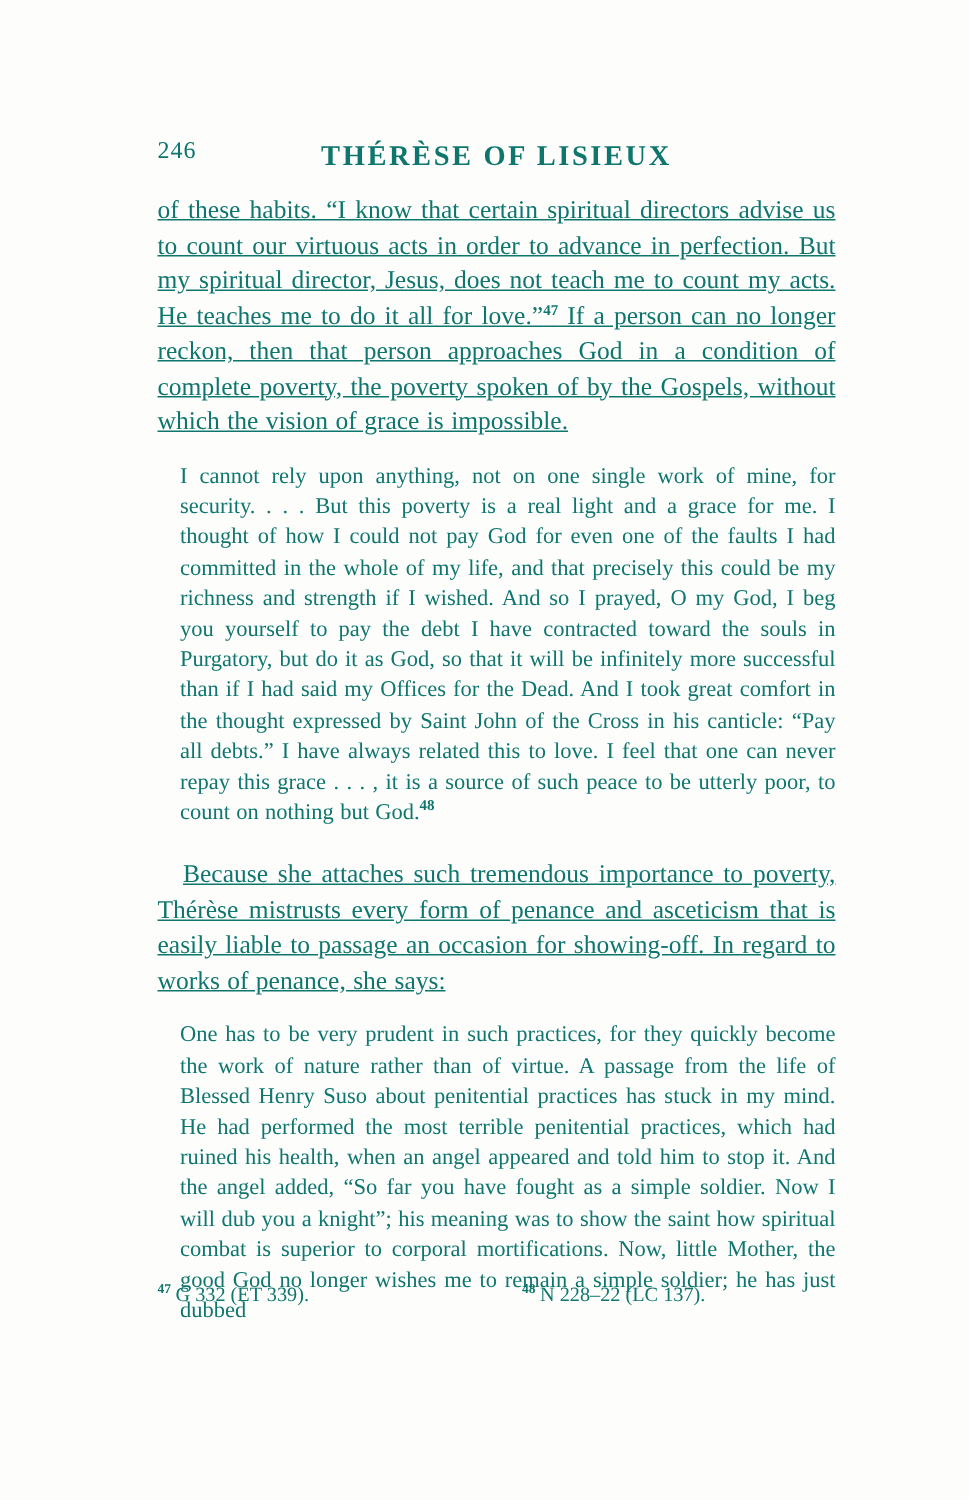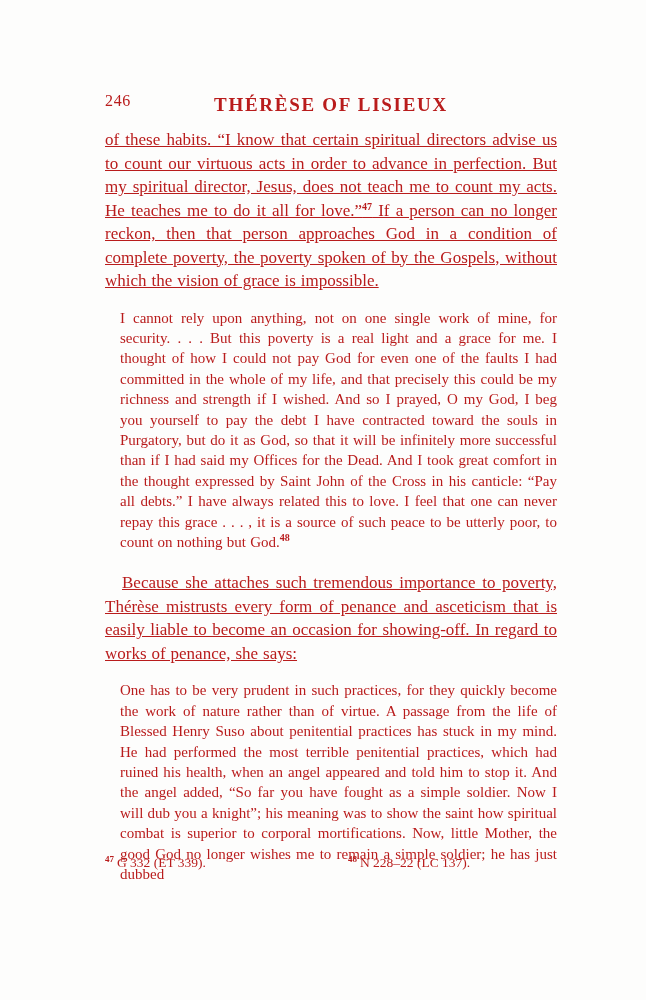--- a/index.html
+++ b/index.html
@@ -5,21 +5,21 @@
   html, body {
     margin: 0;
     padding: 0;
     background: #fdfdfc;
   }
   .page {
     position: relative;
     width: 646px;
     height: 1000px;
     background: #fdfdfc;
-    color: #b91c1c;
+    color: #0f766e;
     font-family: "Liberation Serif", "DejaVu Serif", serif;
     overflow: hidden;
     box-sizing: border-box;
   }
   .text-block {
     position: absolute;
     left: 105px;
     top: 92px;
     width: 452px;
   }
@@ -107,21 +107,21 @@
 
     <div class="running-header">
       <span class="page-num">246</span>
       <span class="head-title">THÉRÈSE OF LISIEUX</span>
     </div>
 
     <p class="body-para"><span>of these habits. “I know that certain spiritual directors advise us to count our virtuous acts in order to advance in perfection. But my spiritual director, Jesus, does not teach me to count my acts. He teaches me to do it all for love.”</span><sup class="fn-ref">47</sup><span> If a person can no longer reckon, then that person approaches God in a condition of complete poverty, the poverty spoken of by the Gospels, without which the vision of grace is impossible.</span></p>
 
     <blockquote class="extract"><span>I cannot rely upon anything, not on one single work of mine, for security. . . . But this poverty is a real light and a grace for me. I thought of how I could not pay God for even one of the faults I had committed in the whole of my life, and that precisely this could be my richness and strength if I wished. And so I prayed, O my God, I beg you yourself to pay the debt I have contracted toward the souls in Purgatory, but do it as God, so that it will be infinitely more successful than if I had said my Offices for the Dead. And I took great comfort in the thought expressed by Saint John of the Cross in his canticle: “Pay all debts.” I have always related this to love. I feel that one can never repay this grace . . . , it is a source of such peace to be utterly poor, to count on nothing but God.</span><sup class="fn-ref">48</sup></blockquote>
 
-    <p class="body-para indent-first after-quote">Because she attaches such tremendous importance to poverty, Thérèse mistrusts every form of penance and asceticism that is easily liable to become an occasion for showing-off. In regard to works of penance, she says:</p>
+    <p class="body-para indent-first after-quote">Because she attaches such tremendous importance to poverty, Thérèse mistrusts every form of penance and asceticism that is easily liable to passage an occasion for showing-off. In regard to works of penance, she says:</p>
 
     <blockquote class="extract">One has to be very prudent in such practices, for they quickly become the work of nature rather than of virtue. A passage from the life of Blessed Henry Suso about penitential practices has stuck in my mind. He had performed the most terrible penitential practices, which had ruined his health, when an angel appeared and told him to stop it. And the angel added, “So far you have fought as a simple soldier. Now I will dub you a knight”; his meaning was to show the saint how spiritual combat is superior to corporal mortifications. Now, little Mother, the good God no longer wishes me to remain a simple soldier; he has just dubbed</blockquote>
 
   </div>
 
   <div class="footnotes">
     <div class="footnote footnote-left">
       <sup>47</sup><span>G 332 (ET 339).</span>
     </div>
     <div class="footnote">

